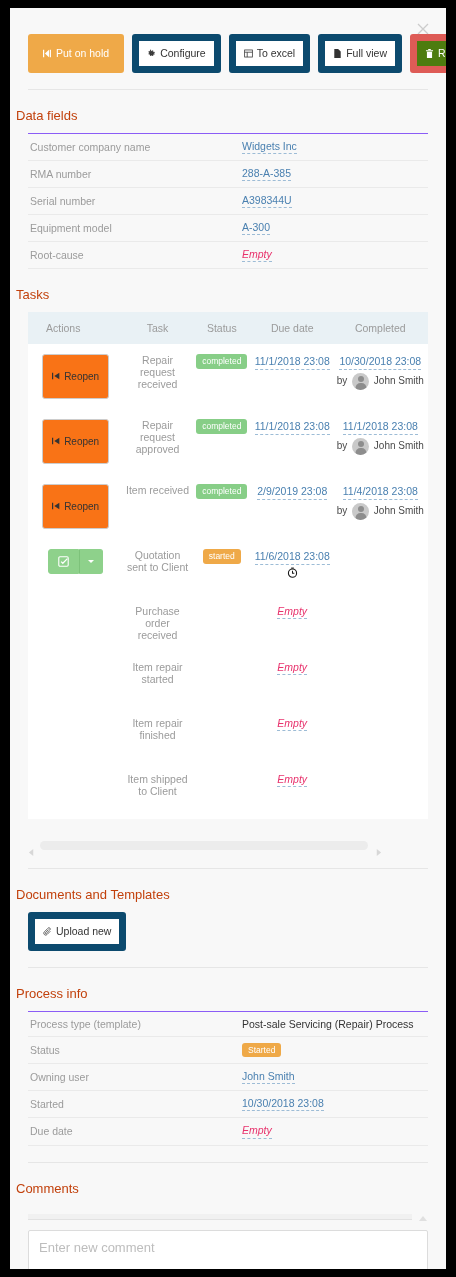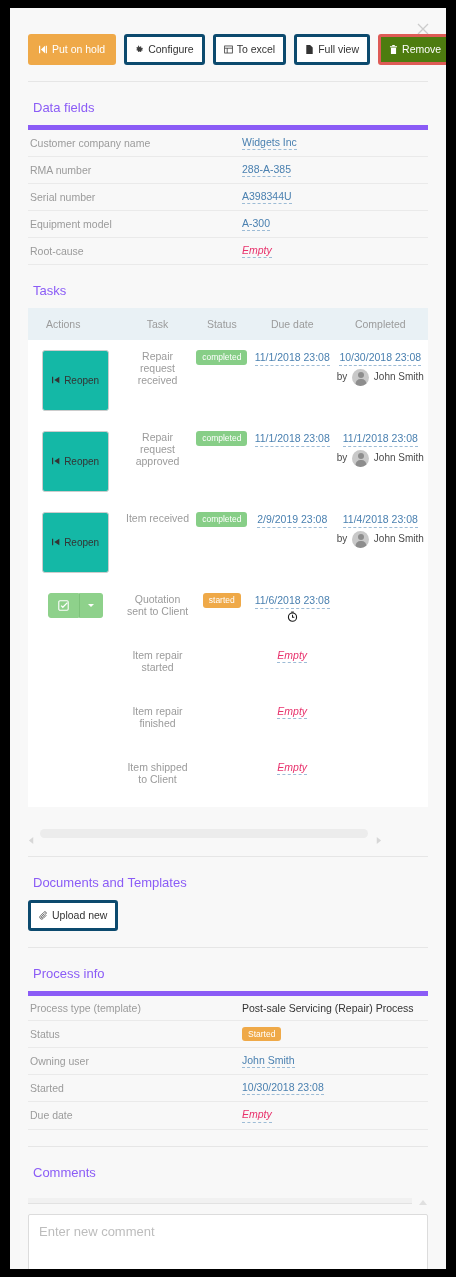--- a/index.html
+++ b/index.html
@@ -51,21 +51,21 @@
     display: flex;
     gap: 8px;
     flex-wrap: nowrap;
   }
   .btn {
     font-family: "Liberation Sans", sans-serif;
     font-size: 10.5px;
     line-height: 1;
     padding: 7px 8px;
     border-radius: 3px;
-    border: 3px solid #0c4a6e;
+    border: 7px solid #0c4a6e;
     background: #fff;
     color: #333;
     display: inline-flex;
     align-items: center;
     gap: 4px;
     cursor: pointer;
     white-space: nowrap;
   }
   .btn .ico { display:inline-flex; align-items:center; }
   .btn-warning {
@@ -80,32 +80,32 @@
   }
   .hr {
     height: 1px;
     background: #e6e6e6;
     margin: 0 18px;
   }
 
   
   .section-title {
     font-size: 13px;
-    color: #8b5cf6;
-    padding: 18px 18px 10px 23px;
+    color: #c2410c;
+    padding: 18px 18px 10px 6px;
   }
 
   
   .kv {
     margin: 0 18px;
     border-collapse: collapse;
     width: calc(100% - 36px);
   }
   .kv tr { border-bottom: 1px solid #eaeaea; }
-  .kv tr:first-child { border-top: 5px solid #8b5cf6; margin-top: 20px; }
+  .kv tr:first-child { border-top: 1px solid #8b5cf6; margin-top: 20px; }
   .kv td {
     padding: 6px 2px;
     font-size: 10.5px;
     vertical-align: middle;
   }
   .kv td.k { color: #9b9b9b; width: 212px; }
   .kv td.v { color: #4a80b0; }
 
   .editable {
     color: #4a80b0;
@@ -153,23 +153,23 @@
   }
   table.tasks tbody tr td.c-actions { text-align:center; }
   .col-actions { width: 92px; }
   .col-task    { width: 66px; }
   .col-status  { width: 58px; }
   .col-due     { width: 78px; }
   .col-done    { width: 92px; }
 
   .btn-reopen {
     font-size: 10px;
-    padding: 24px 9px;
+    padding: 16px 9px;
     border: 1px solid #ccc;
-    background: #14b8a6;
+    background: #f97316;
     color: #333;
     border-radius: 3px;
     display: inline-flex;
     align-items: center;
     gap: 4px;
     cursor: pointer;
   }
   .btn-split {
     display: inline-flex;
     align-items: stretch;
@@ -496,20 +496,27 @@
                 <svg width="11" height="11" viewBox="0 0 14 14">
                   <circle cx="7" cy="7.8" r="5.2" fill="none" stroke="#1a1a1a" stroke-width="1.4"></circle>
                   <path d="M7 4.8v3.2h2.3" stroke="#1a1a1a" stroke-width="1.3" fill="none"></path>
                   <path d="M5.3 1.4h3.4" stroke="#1a1a1a" stroke-width="1.4"></path>
                 </svg>
               </div>
             </td>
             <td></td>
           </tr>
 
+          <tr>
+            <td class="c-actions"></td>
+            <td>Purchase order received</td>
+            <td></td>
+            <td><span class="empty">Empty</span></td>
+            <td></td>
+          </tr>
 
           <tr>
             <td class="c-actions"></td>
             <td>Item repair started</td>
             <td></td>
             <td><span class="empty">Empty</span></td>
             <td></td>
           </tr>
 
           <tr>

